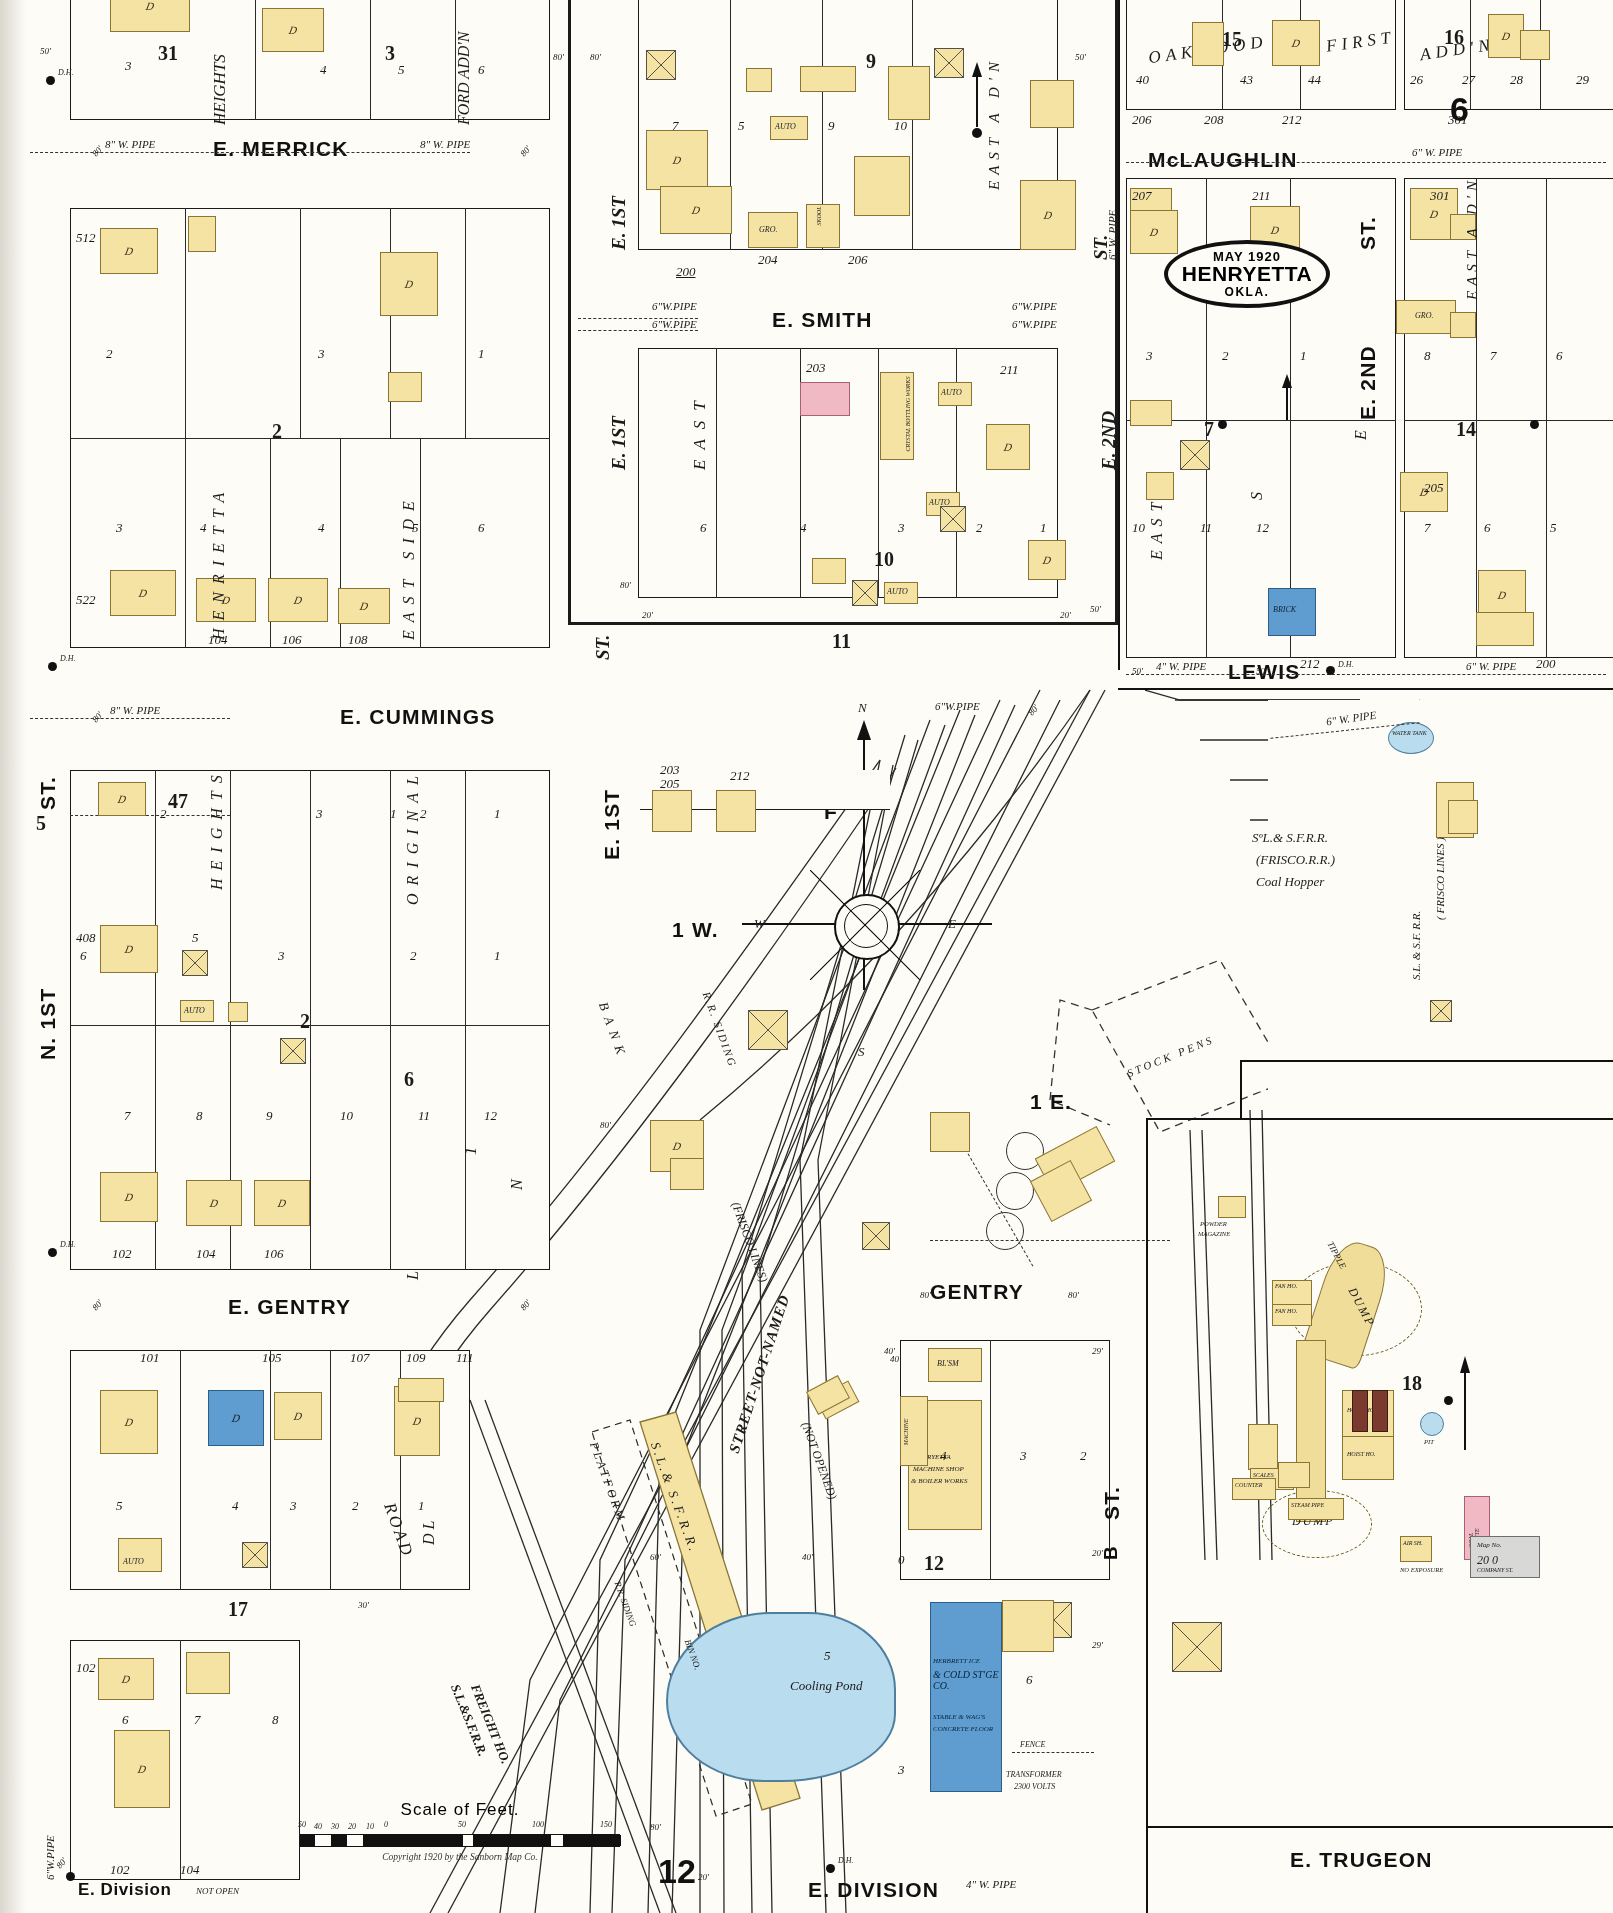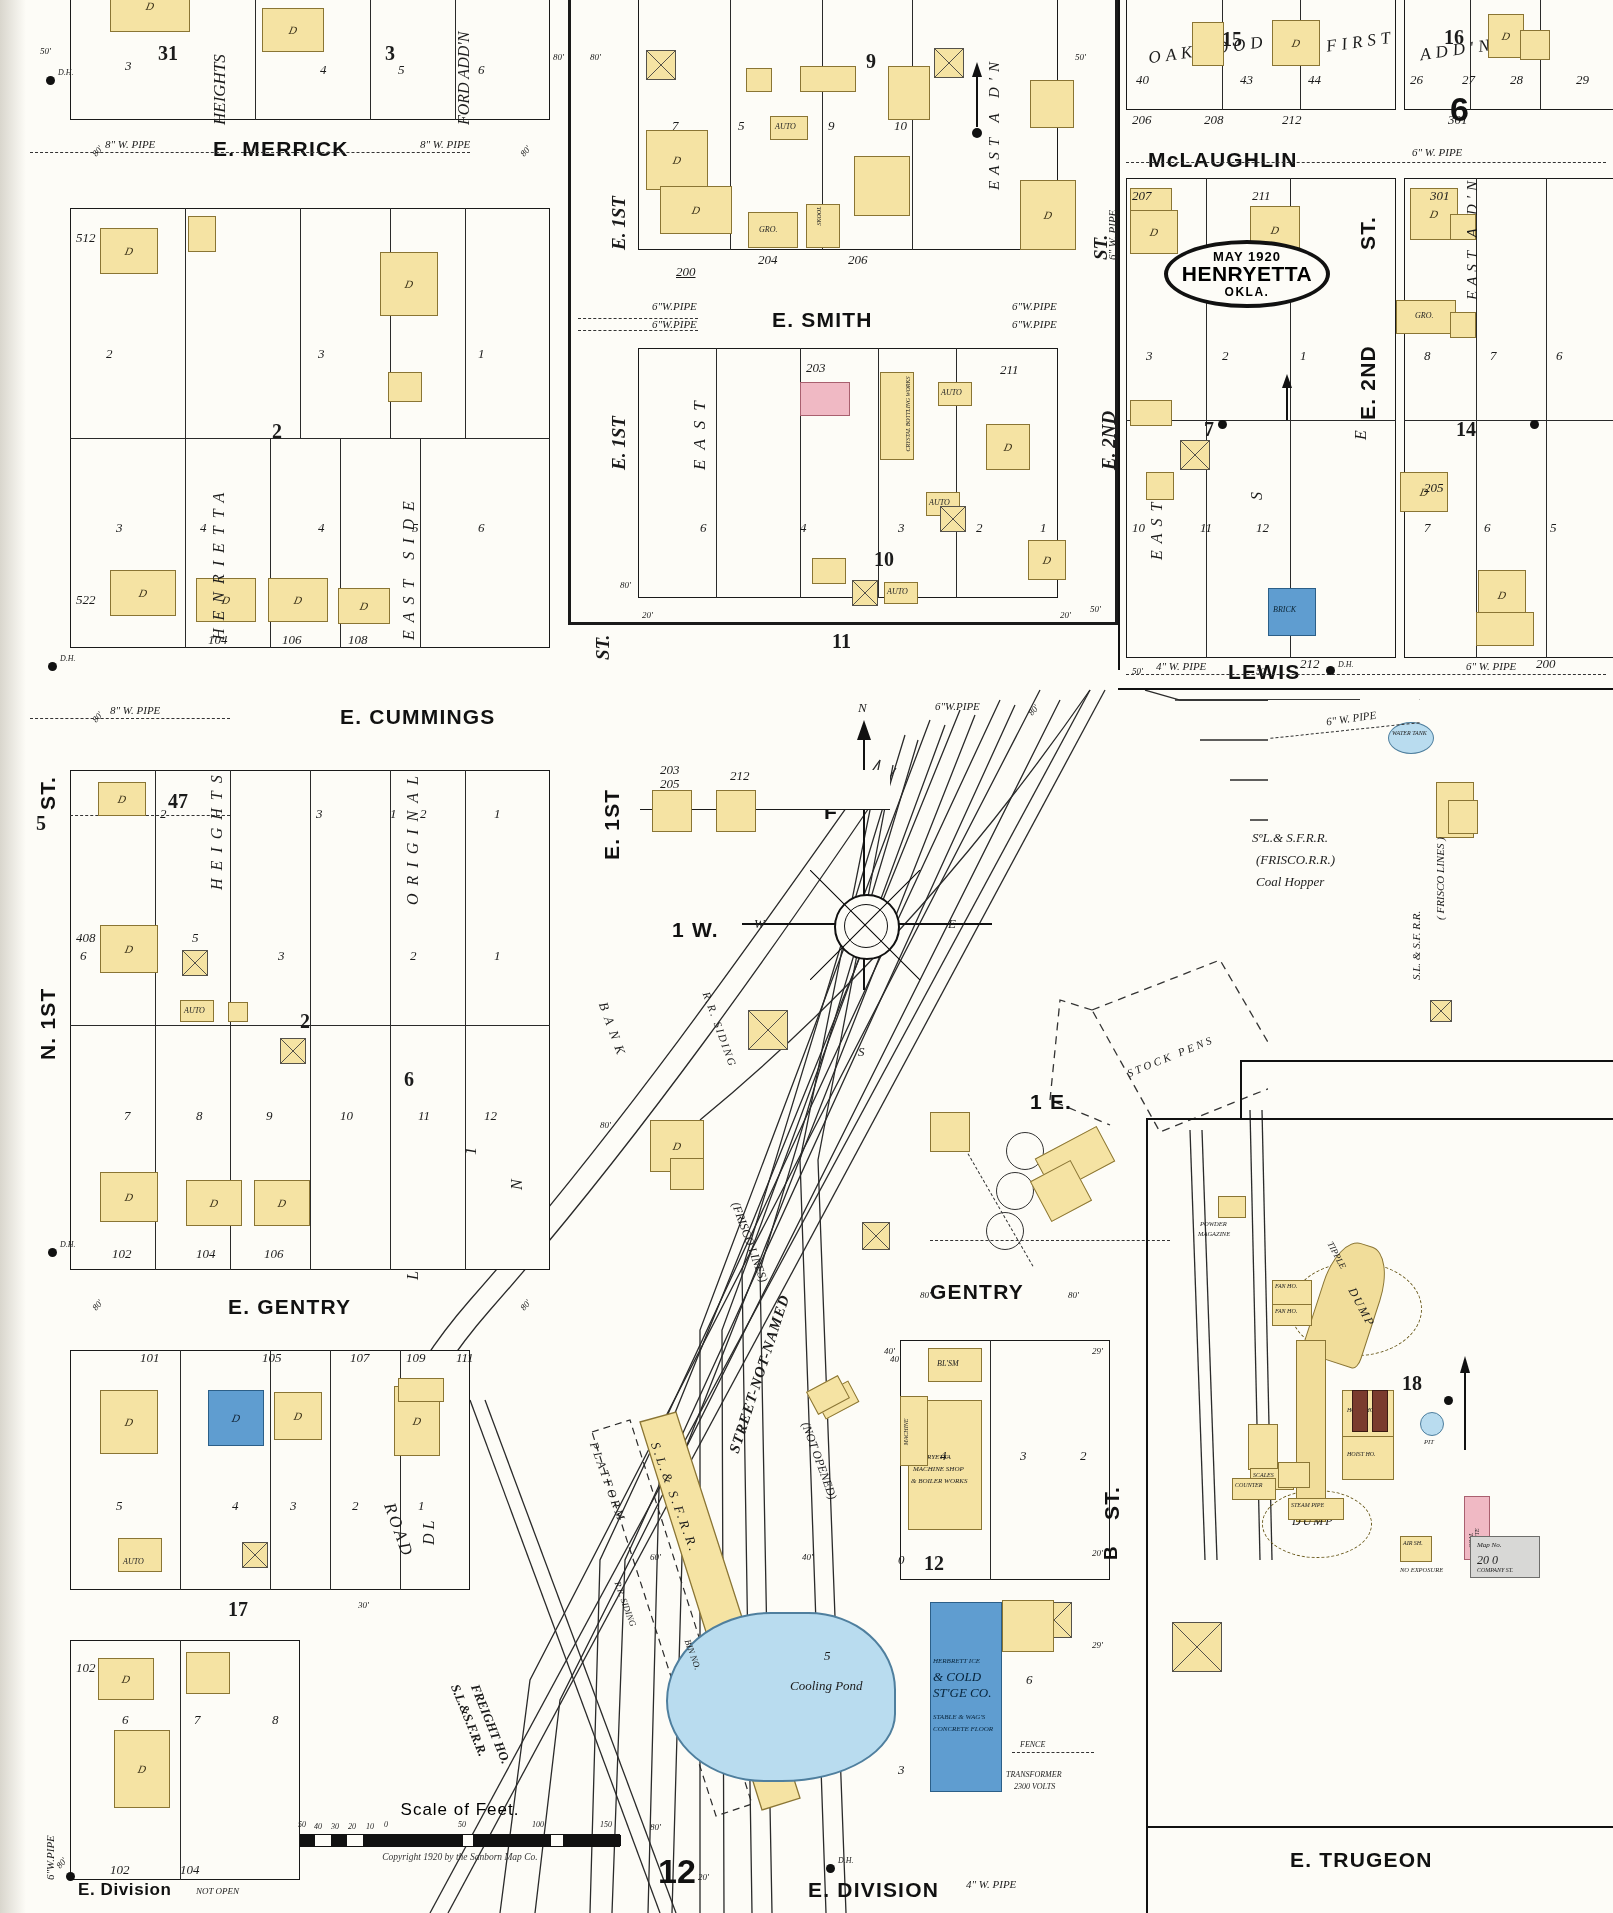--- a/index.html
+++ b/index.html
@@ -685,21 +685,21 @@
   <div class="t street rot90" style="left:1100px;top:1520px;">ST.</div>
   <div class="xb" style="left:1036px;top:1602px;width:36px;height:36px;"></div>
   <div class="bldg" style="left:818px;top:1388px;width:38px;height:24px;transform:rotate(-28deg);"></div>
 
   <div id="pond" style="left:666px;top:1612px;width:226px;height:166px;"></div>
   <div class="t num" style="left:790px;top:1678px;font-size:13px;">Cooling Pond</div>
   <div class="t num" style="left:824px;top:1648px;">5</div>
 
   <div class="bldg blue" style="left:930px;top:1602px;width:72px;height:190px;">
     <span class="tiny2" style="position:absolute;left:2px;top:54px;font-size:7px;color:#07243b;">HERBRETT ICE</span>
-    <span class="tiny2" style="position:absolute;left:2px;top:66px;font-size:13px;color:#07243b;">&amp; COLD ST'GE CO.</span>
+    <span class="tiny2" style="position:absolute;left:2px;top:66px;font-size:10px;color:#07243b;">&amp; COLD ST'GE CO.</span>
     <span class="tiny2" style="position:absolute;left:2px;top:110px;font-size:7px;color:#07243b;">STABLE &amp; WAG'S</span>
     <span class="tiny2" style="position:absolute;left:2px;top:122px;font-size:7px;color:#07243b;">CONCRETE FLOOR</span>
   </div>
   <div class="bldg" style="left:1002px;top:1600px;width:52px;height:52px;"></div>
   <div class="t num" style="left:1026px;top:1672px;">6</div>
   <div class="t tiny2" style="left:1020px;top:1740px;">FENCE</div>
   <div class="dash-h" style="left:1012px;top:1752px;width:82px;"></div>
   <div class="t tiny2" style="left:1006px;top:1770px;">TRANSFORMER</div>
   <div class="t tiny2" style="left:1014px;top:1782px;">2300 VOLTS</div>
 

